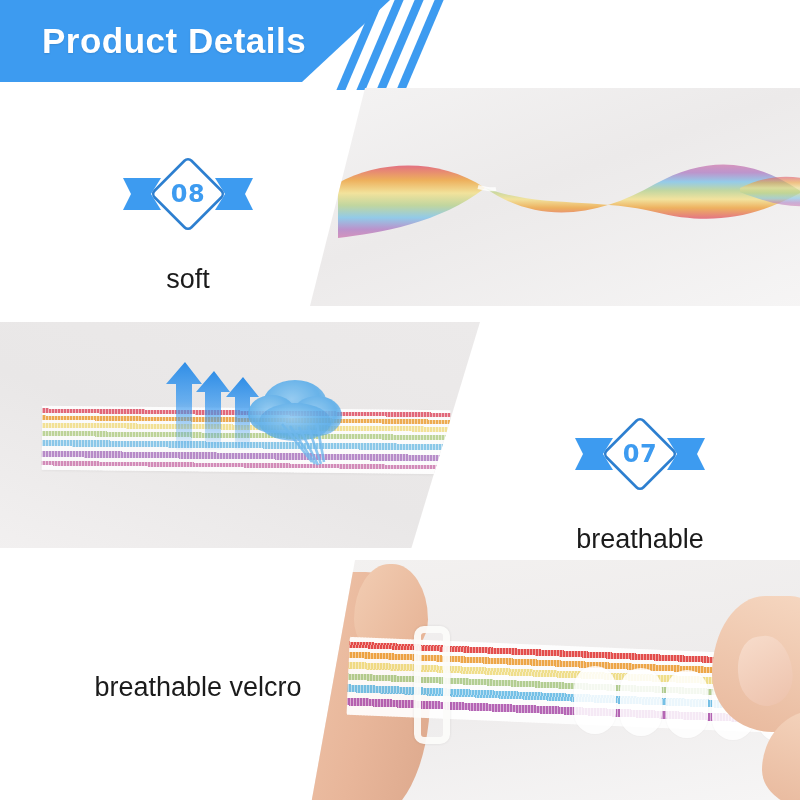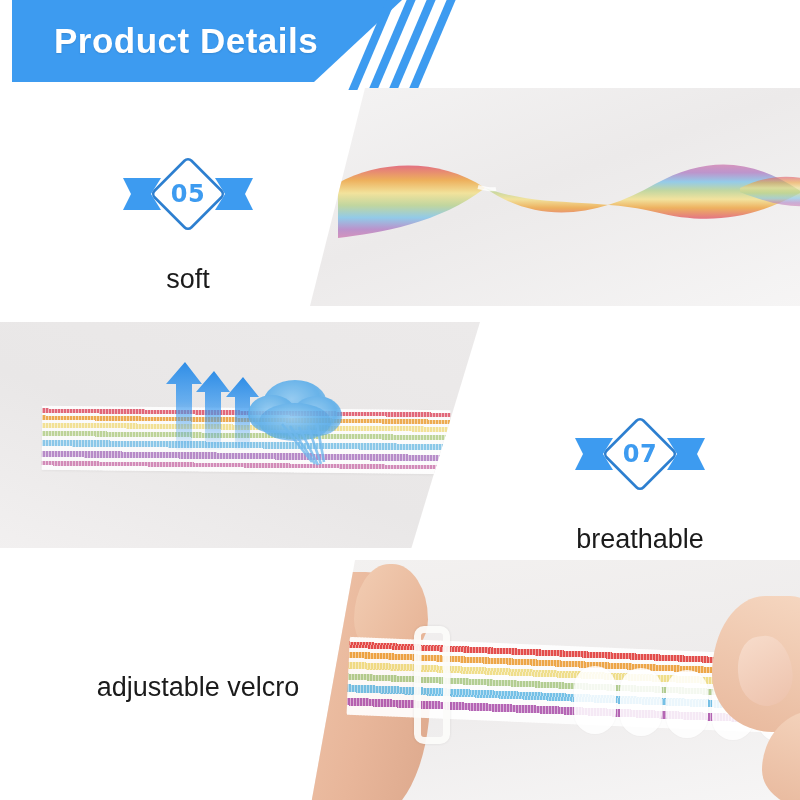--- a/index.html
+++ b/index.html
@@ -5,21 +5,21 @@
   * { box-sizing: border-box; margin: 0; padding: 0; }
   html, body {
     width: 800px; height: 800px;
     background: #ffffff;
     font-family: "Liberation Sans", sans-serif;
     overflow: hidden;
   }
   #stage { position: relative; width: 800px; height: 800px; background: #fff; }
 
   
-  .banner-wrap { position: absolute; left: 12px; top: 0; width: 756px; height: 90px; overflow: hidden; }
+  .banner-wrap { position: absolute; left: 0; top: 0; width: 756px; height: 90px; overflow: hidden; }
   .banner-bar {
     position: absolute; left: -10px; top: 0; width: 400px; height: 82px;
     background: var(--accent);
     -webkit-clip-path: polygon(0 0, 100% 0, 78% 100%, 0 100%);
     clip-path: polygon(0 0, 100% 0, 78% 100%, 0 100%);
   }
   .banner-title {
     position: absolute; left: 42px; top: 20px;
     font-size: 35px; font-weight: bold; color: #ffffff;
     letter-spacing: 0.5px; line-height: 42px;
@@ -263,34 +263,34 @@
     <div class="finger" style="left:452px; top:150px; width:110px; height:100px; border-radius:50% 30% 30% 50% / 60% 50% 40% 40%;"></div>
   </div>
 
   <div class="feature f1">
     <div class="badge">
       <svg width="142" height="92" viewBox="0 0 142 92">
         <path d="M6,30 L44,30 L34,46 L44,62 L6,62 L14,46 Z" fill="#3d9bf0"></path>
         <path d="M136,30 L98,30 L108,46 L98,62 L136,62 L128,46 Z" fill="#3d9bf0"></path>
         <rect x="45" y="20" width="52" height="52" transform="rotate(45 71 46)" fill="#ffffff" stroke="#2d7fd0" stroke-width="2.6" rx="5"></rect>
       </svg>
-      <div class="badge-num">05</div>
+      <div class="badge-num">08</div>
     </div>
     <div class="feature-label">soft</div>
   </div>
 
   <div class="feature f2">
     <div class="badge">
       <svg width="142" height="92" viewBox="0 0 142 92">
         <path d="M6,30 L44,30 L34,46 L44,62 L6,62 L14,46 Z" fill="#3d9bf0"></path>
         <path d="M136,30 L98,30 L108,46 L98,62 L136,62 L128,46 Z" fill="#3d9bf0"></path>
         <rect x="45" y="20" width="52" height="52" transform="rotate(45 71 46)" fill="#ffffff" stroke="#2d7fd0" stroke-width="2.6" rx="5"></rect>
       </svg>
       <div class="badge-num">07</div>
     </div>
     <div class="feature-label">breathable</div>
   </div>
 
   <div class="feature f3">
-    <div class="feature-label">adjustable velcro</div>
+    <div class="feature-label">breathable velcro</div>
   </div>
 
 </div>
 
 </body></html>

